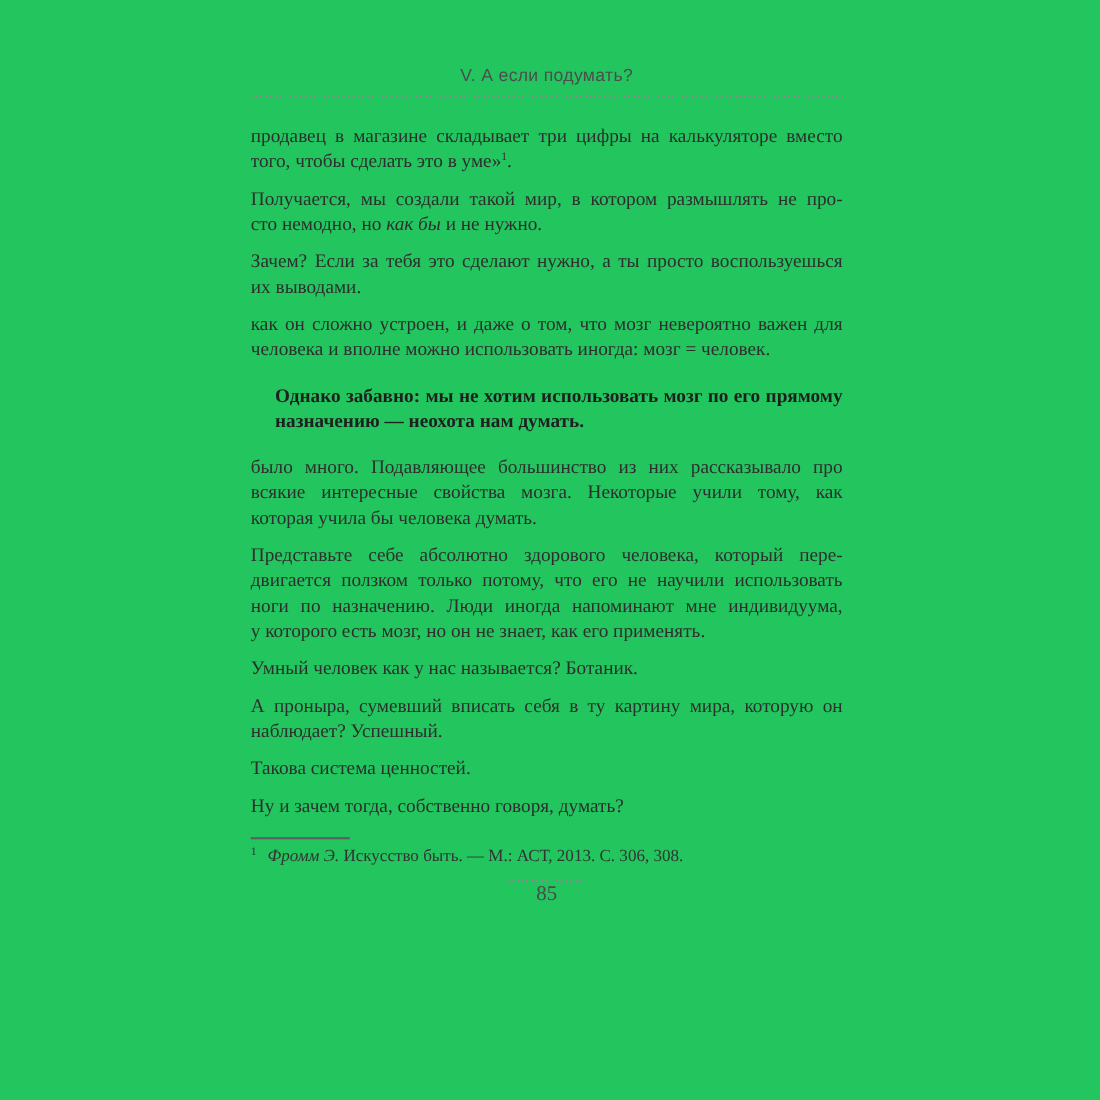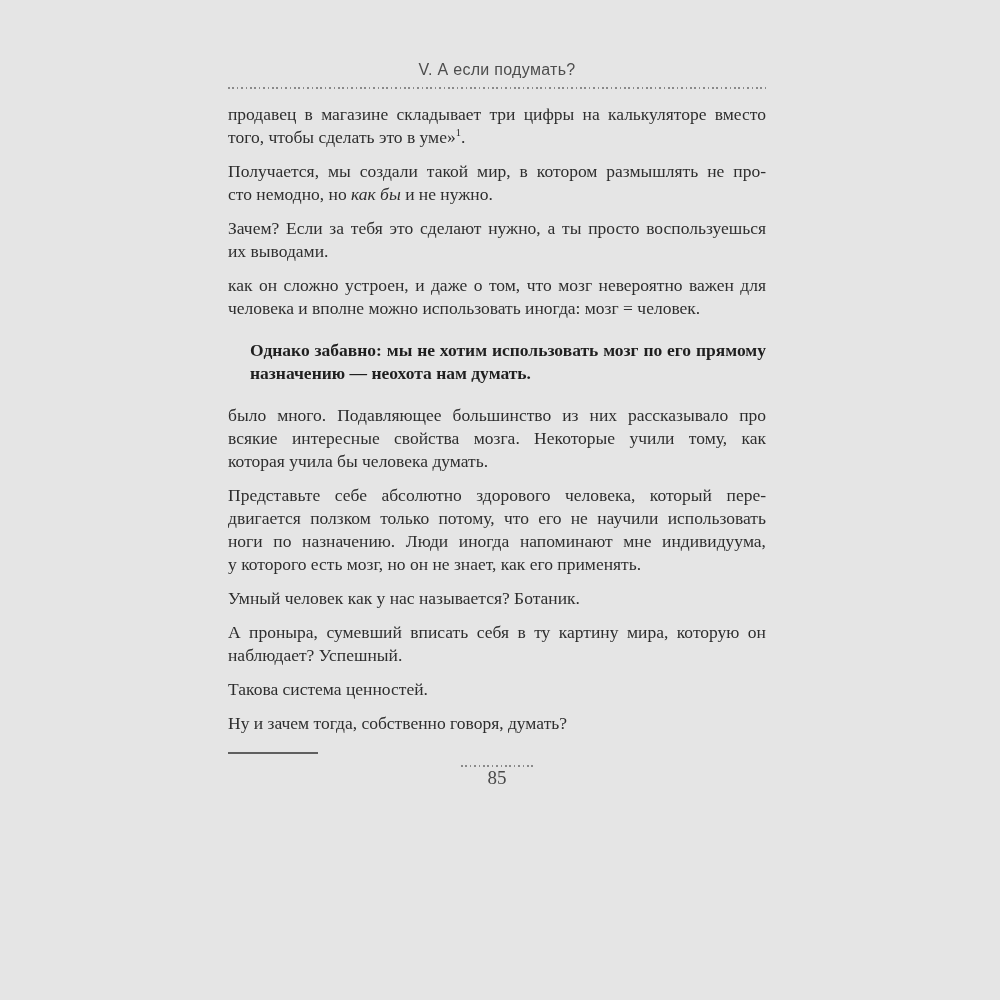--- a/index.html
+++ b/index.html
@@ -1,20 +1,20 @@
 <!DOCTYPE html>
 <html><head>
 <meta charset="utf-8">
 <style>
   html, body { margin: 0; padding: 0; background: #ffffff; }
   .page {
     position: relative;
     width: 1000px;
     height: 1000px;
-    background: #e5e5e5;
+    background: #22c55e;
     overflow: hidden;
     font-family: "Liberation Serif", "DejaVu Serif", serif;
   }
   .content {
     position: absolute;
     left: 228px;
     width: 538px;
     top: 0;
   }
   .running-header {
@@ -24,21 +24,21 @@
     font-size: 16px;
     line-height: 20px;
     color: #4d4d4d;
     letter-spacing: 0.3px;
   }
   .dot-rule {
     margin-top: 7px;
     height: 2px;
     background: repeating-linear-gradient(90deg, #8a8a8a 0 1.6px, transparent 1.6px 4.4px);
   }
-  .paragraphs { margin-top: 14px; }
+  .paragraphs { margin-top: 23px; }
   .para {
     font-size: 17.5px;
     line-height: 23px;
     color: #2e2e2e;
     margin: 0 0 11px 0;
   }
   .para.bold {
     font-weight: 700;
     padding-left: 22px;
     margin: 19px 0 19px 0;
@@ -129,20 +129,23 @@
         <div class="para">
           <div class="line"><span>Такова система ценностей.</span></div>
         </div>
         <div class="para">
           <div class="line"><span>Ну и зачем тогда, собственно говоря, думать?</span></div>
         </div>
       </div>
 
     <div class="footnote-block">
       <div class="footnote-rule"></div>
+      <div class="footnote-text">
+        <span class="fn-marker">1</span><span class="fn-author">Фромм Э.</span><span> Искусство быть. — М.: АСТ, 2013. С. 306, 308.</span>
+      </div>
     </div>
 
     <div class="mini-dot-rule"></div>
 
     <div class="page-number">85</div>
 
   </div>
 </div>
 
 </body></html>

